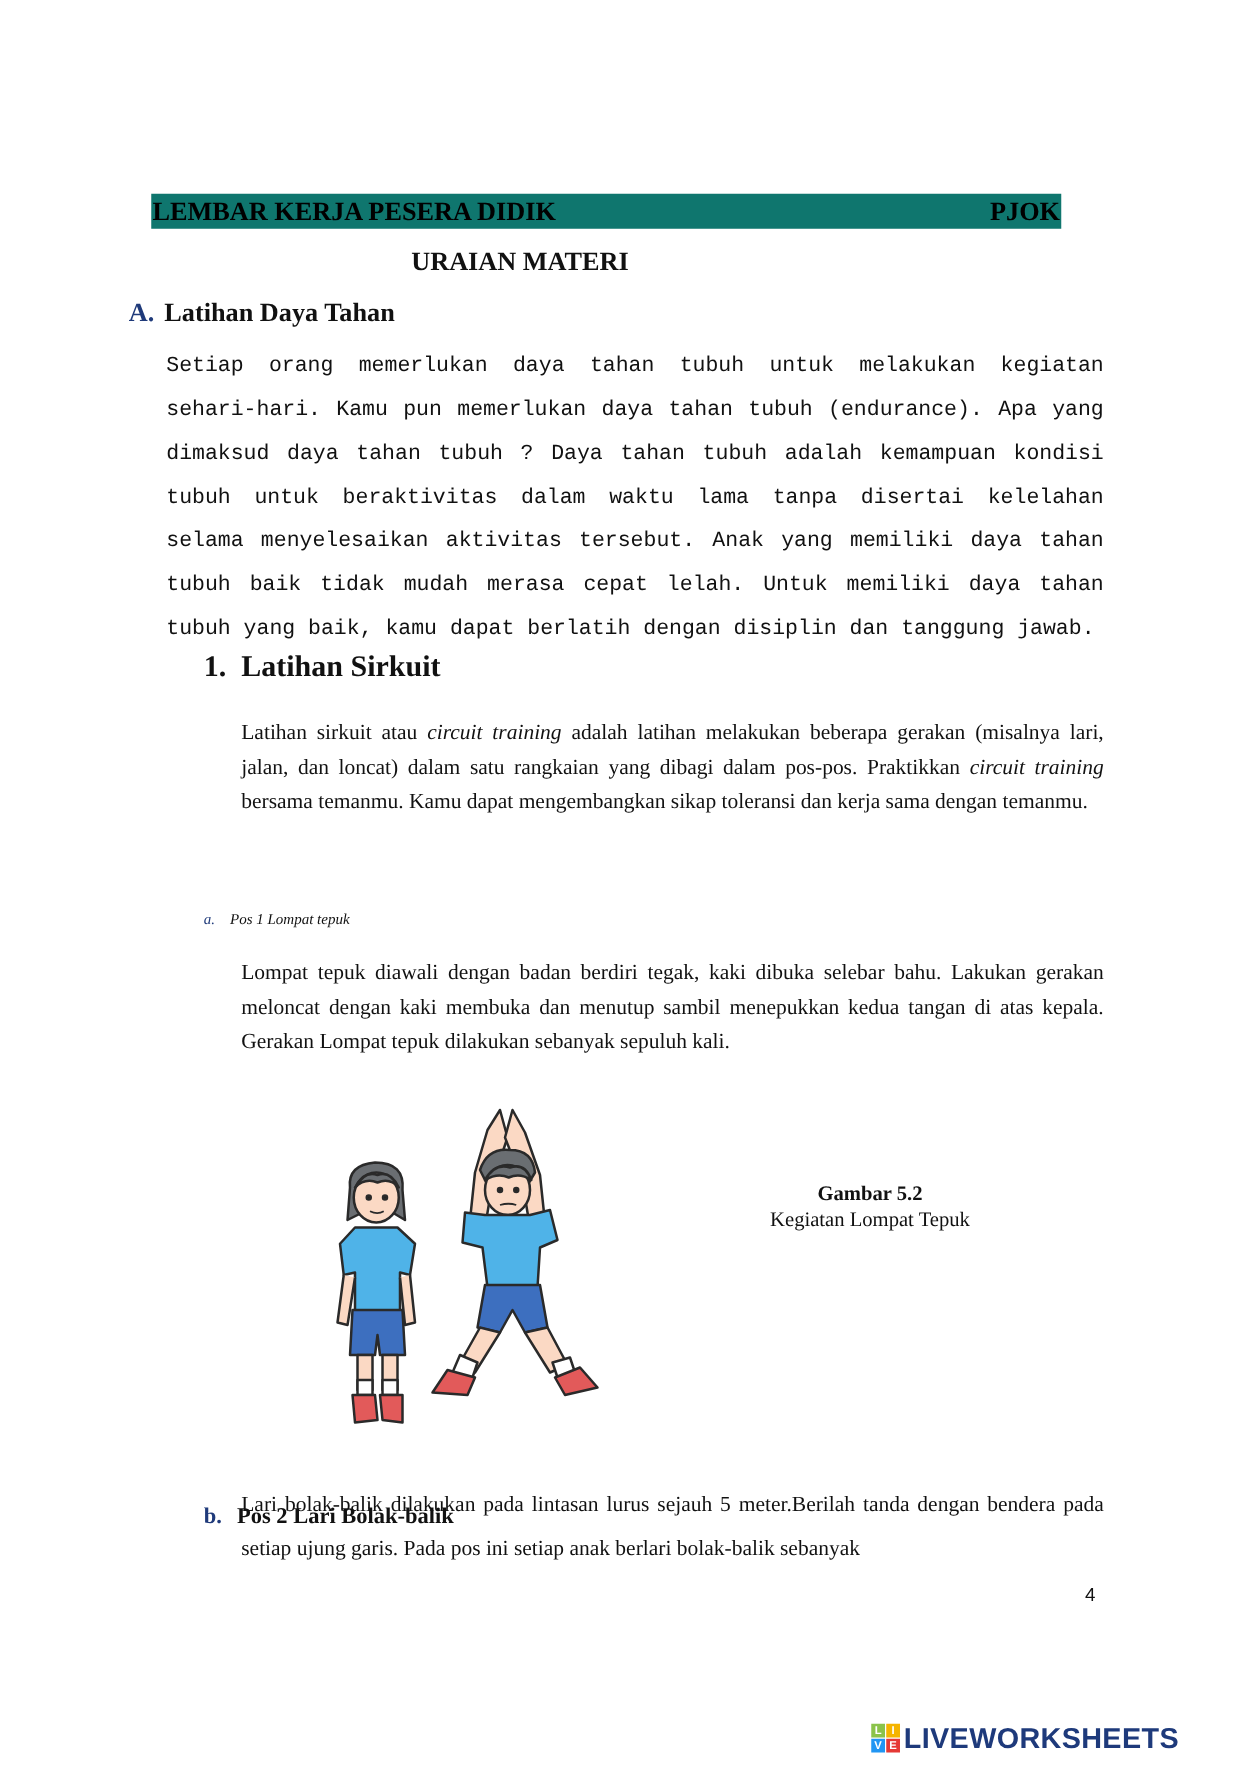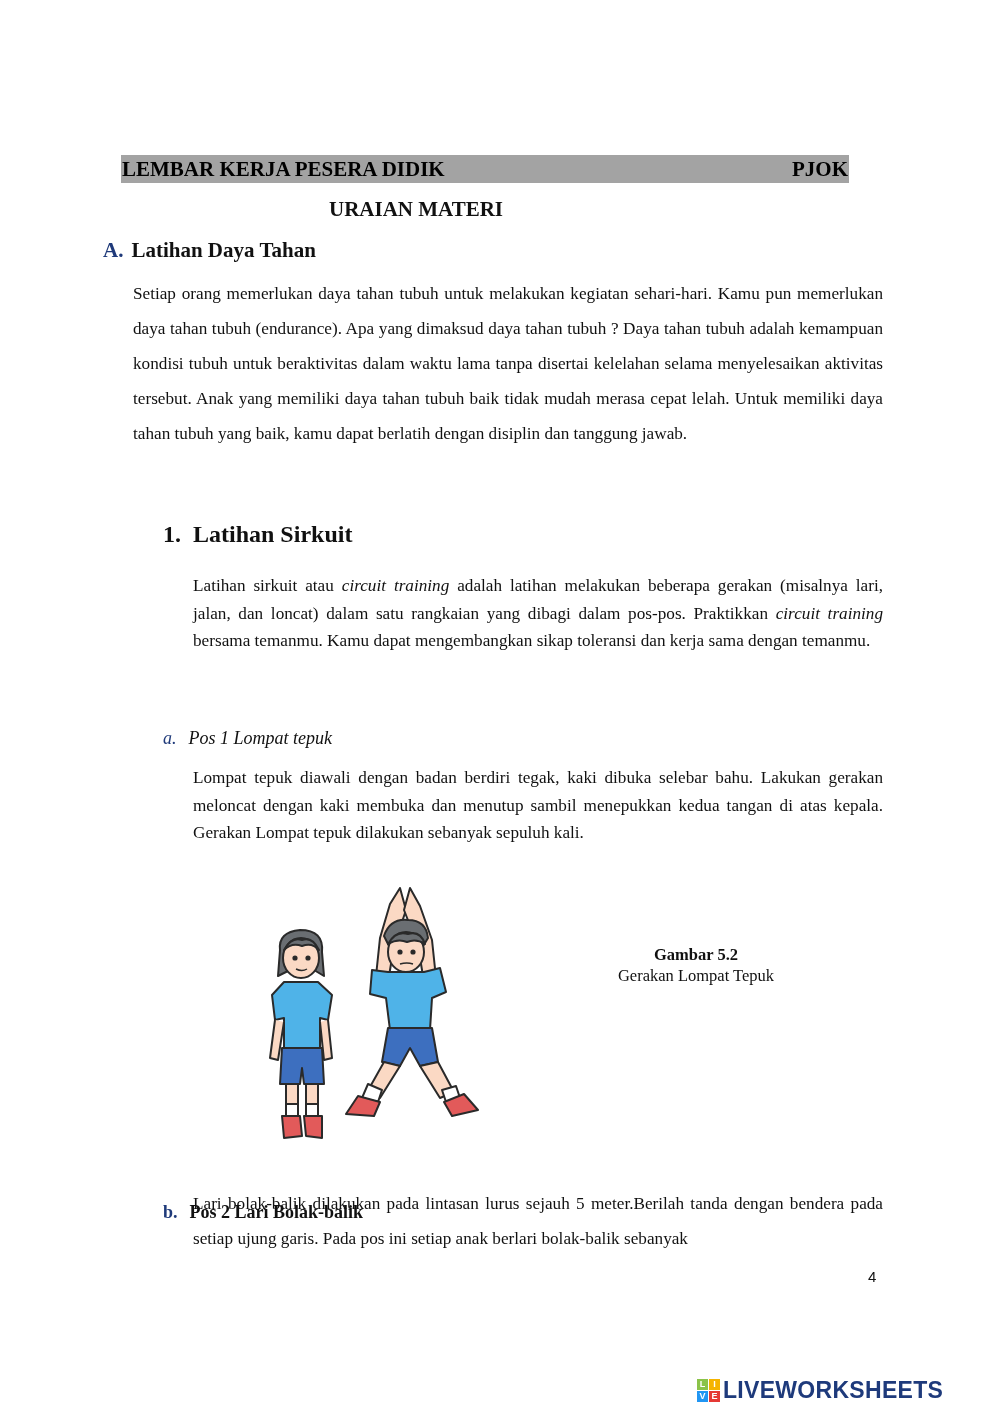--- a/index.html
+++ b/index.html
@@ -1,40 +1,40 @@
 <!DOCTYPE html>
 <html><head>
 <meta charset="utf-8">
 <style>
   html, body { margin: 0; padding: 0; background: #ffffff; }
   body { width: 1000px; height: 1413px; position: relative; overflow: hidden;
          font-family: "Liberation Serif", serif; color: #111; }
   .abs { position: absolute; }
 
-  .header-bar { left: 121px; top: 155px; width: 728px; height: 28px; background: #a3a3a3;
+  .header-bar { left: 121px; top: 155px; width: 728px; height: 28px; background: #0f766e;
                 display: flex; justify-content: space-between; align-items: center;
                 font-weight: bold; font-size: 21px; color: #000; }
   .header-bar span { padding: 0 1px; }
 
   .center-title { left: 0; width: 832px; top: 197px; text-align: center;
                   font-weight: bold; font-size: 21px; }
 
   .sec-head { left: 103px; top: 238px; font-weight: bold; font-size: 21px; }
   .sec-head .mark { color: #1f3a7a; margin-right: 8px; }
 
   .para { font-size: 17.2px; text-align: justify; text-align-last: left; }
-  .p1 { left: 133px; top: 276px; width: 750px; line-height: 35px; }
+  .p1 { left: 133px; top: 276px; width: 750px; line-height: 35px; font-family: Liberation Mono, monospace; }
 
   .sub-head { left: 163px; top: 521px; font-weight: bold; font-size: 24px; }
   .sub-head .mark { margin-right: 12px; }
 
   .p2 { left: 193px; top: 572px; width: 690px; line-height: 27.5px; }
   .p2 i { font-style: italic; }
 
-  .item-a { left: 163px; top: 728px; font-style: italic; font-size: 18px; }
+  .item-a { left: 163px; top: 728px; font-style: italic; font-size: 12px; }
   .item-a .mark { color: #1f3a7a; margin-right: 12px; }
 
   .p3 { left: 193px; top: 764px; width: 690px; line-height: 27.5px; }
 
   .figure { left: 262px; top: 880px; width: 240px; height: 265px; }
 
   .caption { left: 596px; top: 944px; width: 200px; text-align: center; font-size: 16.5px; line-height: 21px; }
   .caption .t { font-weight: bold; }
 
   .item-b { left: 163px; top: 1202px; font-weight: bold; font-size: 18px; }
@@ -117,21 +117,21 @@
       <path d="M106 204 L120 210 L116 222 L100 218 Z" fill="#ffffff"></path>
       <path d="M180 210 L194 206 L198 218 L184 222 Z" fill="#ffffff"></path>
       <path d="M96 216 L118 222 L112 236 L84 234 Z" fill="#e25a5a"></path>
       <path d="M182 222 L202 214 L216 230 L190 236 Z" fill="#e25a5a"></path>
     </g>
   </svg>
 </div>
 
 <div class="abs caption">
   <div class="t">Gambar 5.2</div>
-  <div>Gerakan Lompat Tepuk</div>
+  <div>Kegiatan Lompat Tepuk</div>
 </div>
 
 <div class="abs item-b">
   <span class="mark">b.</span><span>Pos 2 Lari Bolak-balik</span>
 </div>
 
 <div class="abs para p4">Lari bolak-balik dilakukan pada lintasan lurus sejauh 5 meter.Berilah tanda dengan bendera pada setiap ujung garis. Pada pos ini setiap anak berlari bolak-balik sebanyak</div>
 
 <div class="abs page-num">4</div>
 

